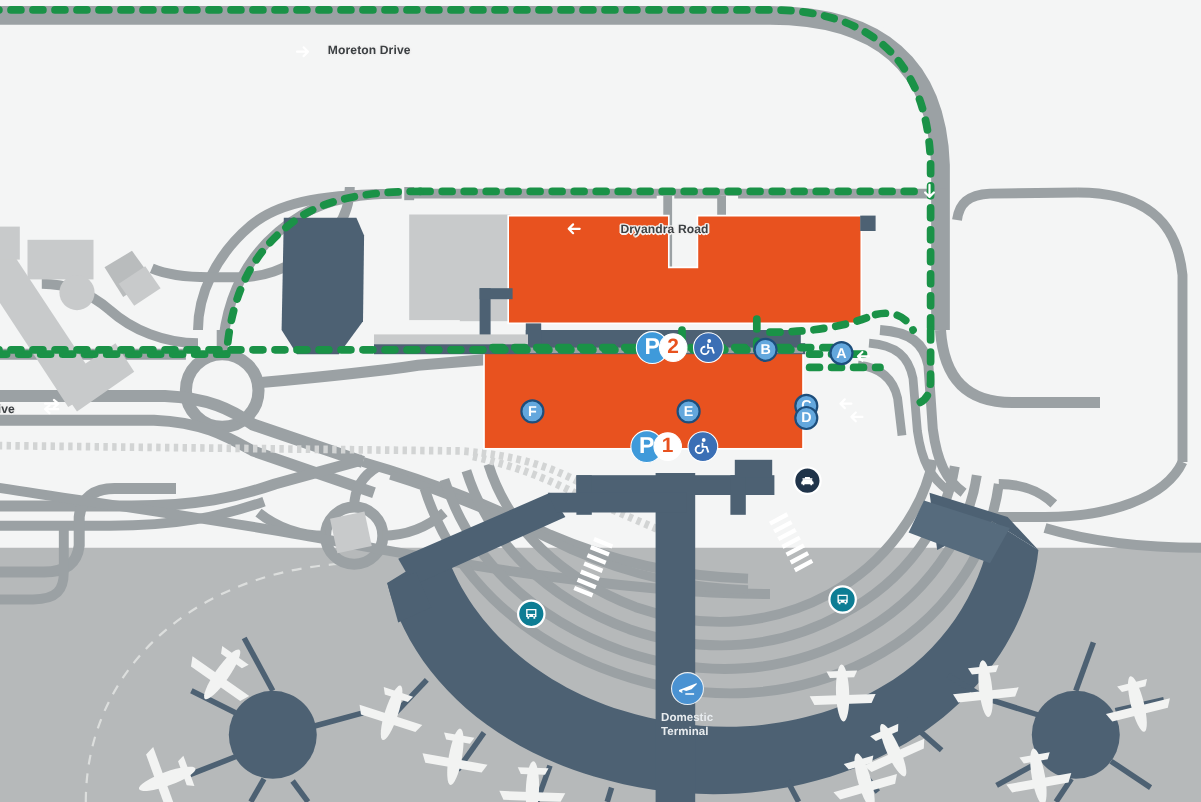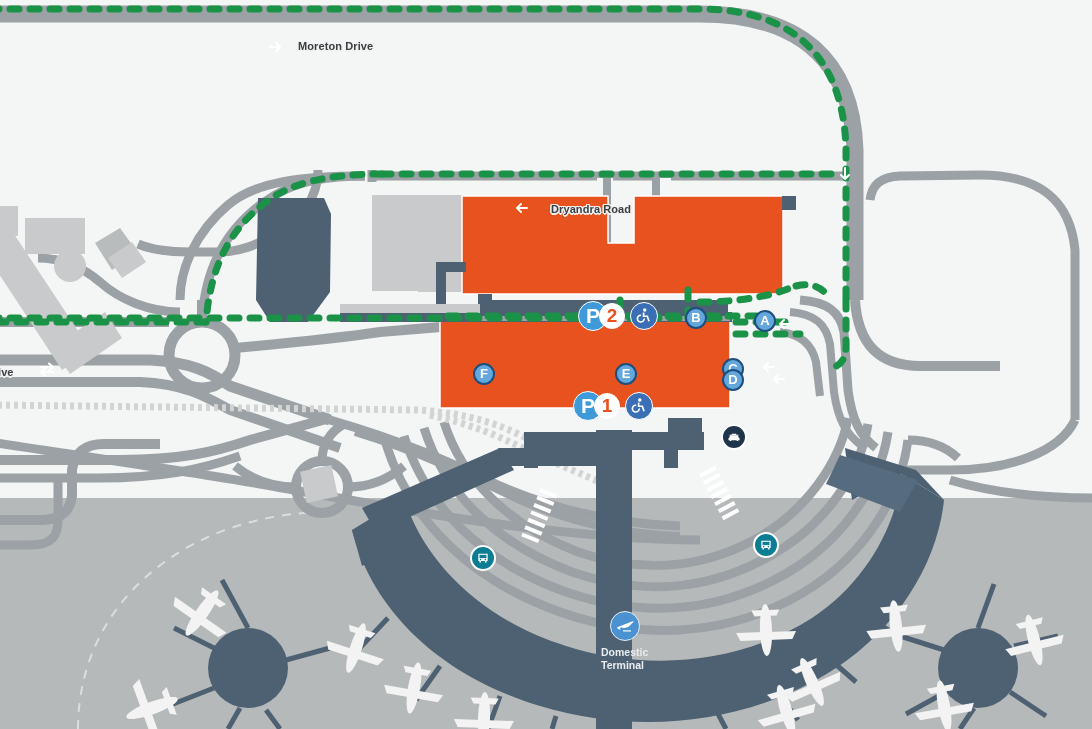--- a/index.html
+++ b/index.html
@@ -451,21 +451,21 @@
         <path d="M796,286 C812,282 824,288 830,300"></path>
       </g>
 
     </g>
   </svg>
 
   <div class="overlay-layer">
 
     <div class="road-label" style="left:298px; top:2px;">Moreton Drive</div>
 
-    <div class="road-label" style="left:551px; top:165px;">Dryandra Road</div>
+    <div class="road-label" style="left:564px; top:165px;">Dryandra Road</div>
 
     <div class="road-label" style="left:-2px; top:328px;">ive</div>
 
     <div class="path-arrow" style="left:268px; top:2px;">
       <svg width="16" height="14" viewBox="0 0 16 14">
         <path d="M2,7 L12,7 M8,3 L12,7 L8,11" stroke="#ffffff" stroke-width="2" fill="none" stroke-linecap="round" stroke-linejoin="round"></path>
       </svg>
     </div>
 
     <div class="path-arrow" style="left:513px; top:163px;">

